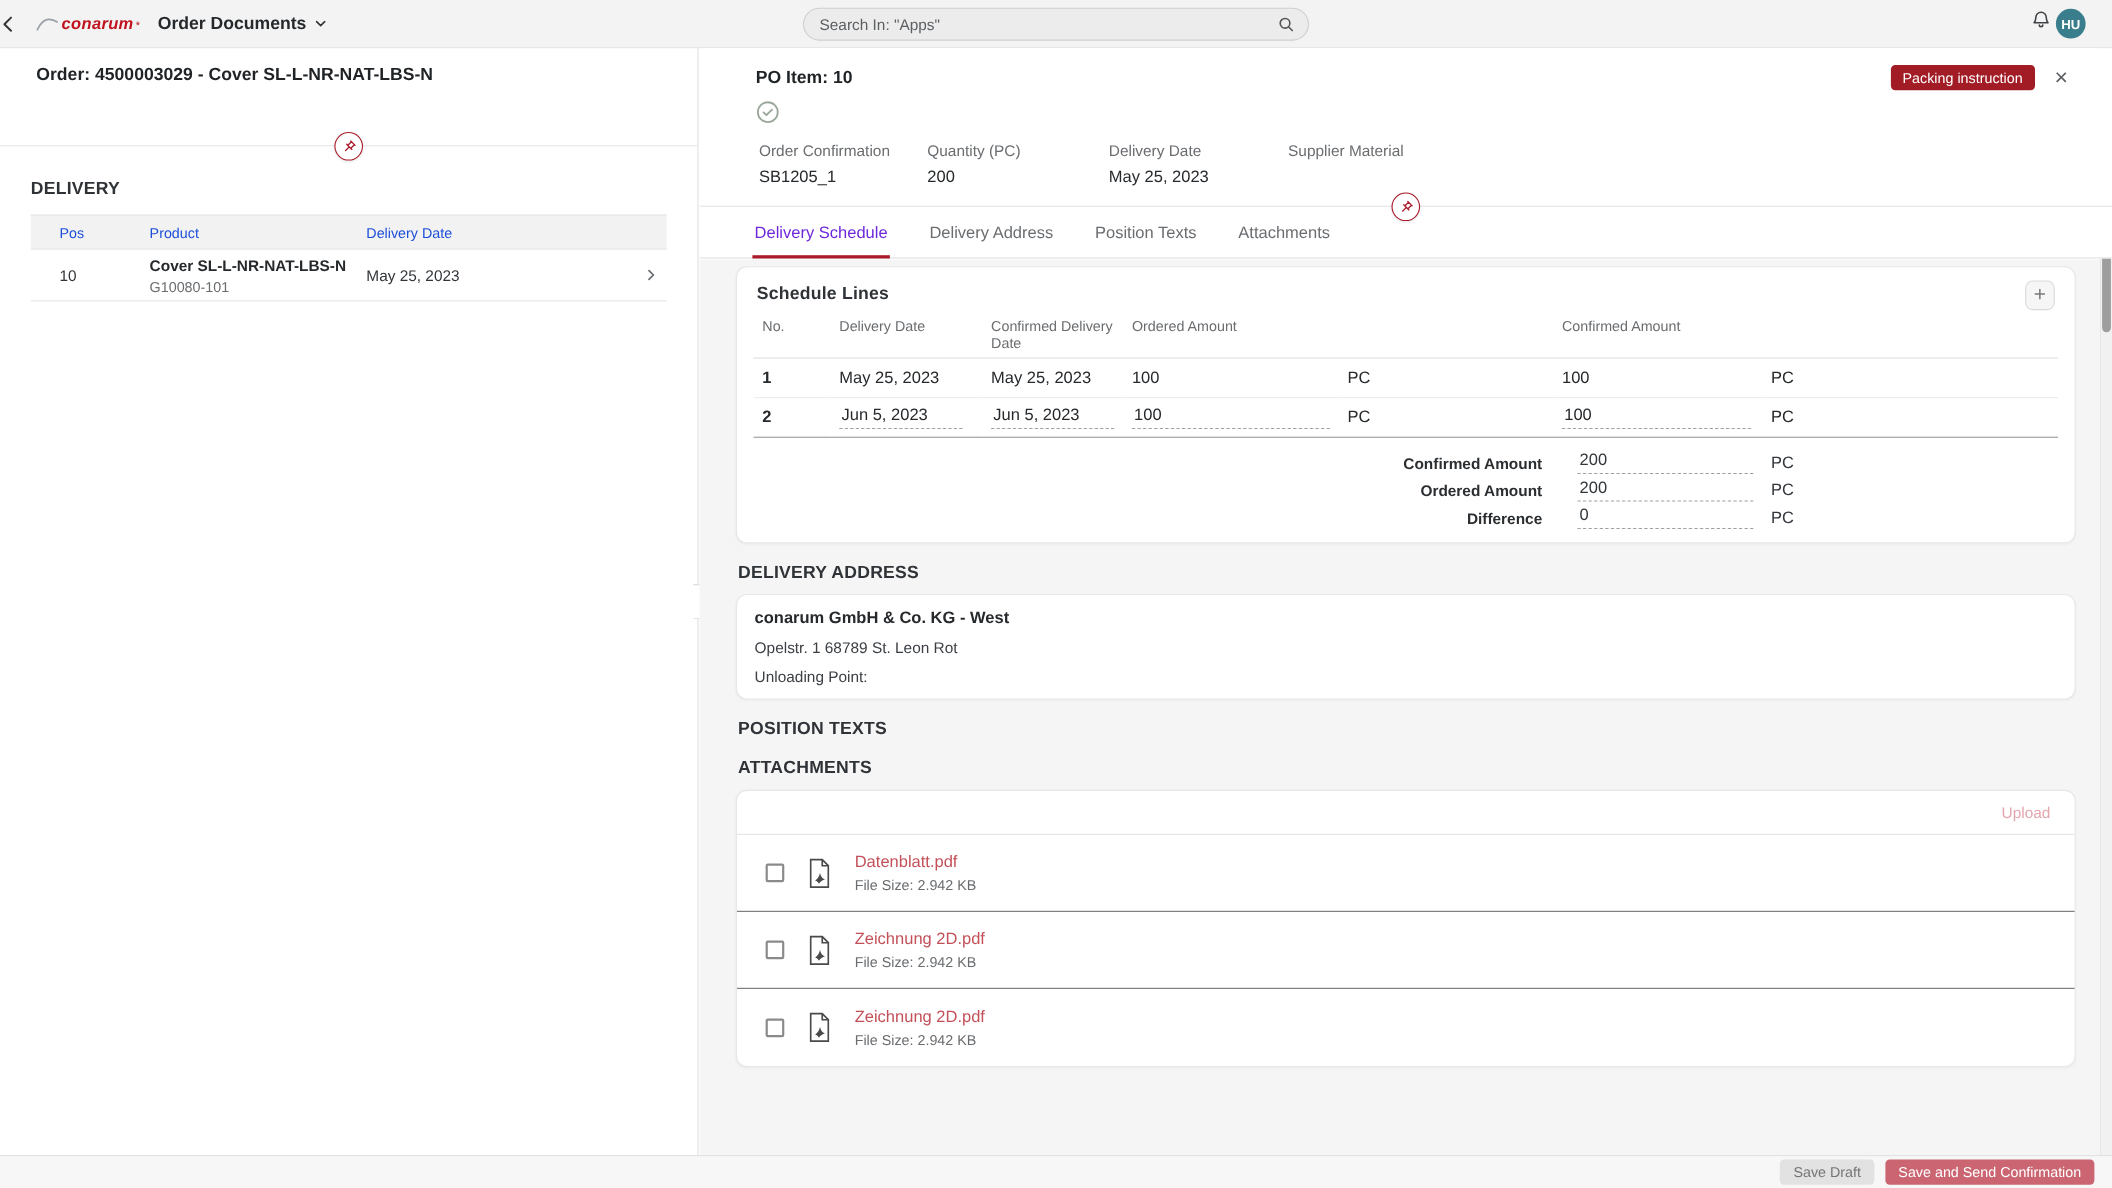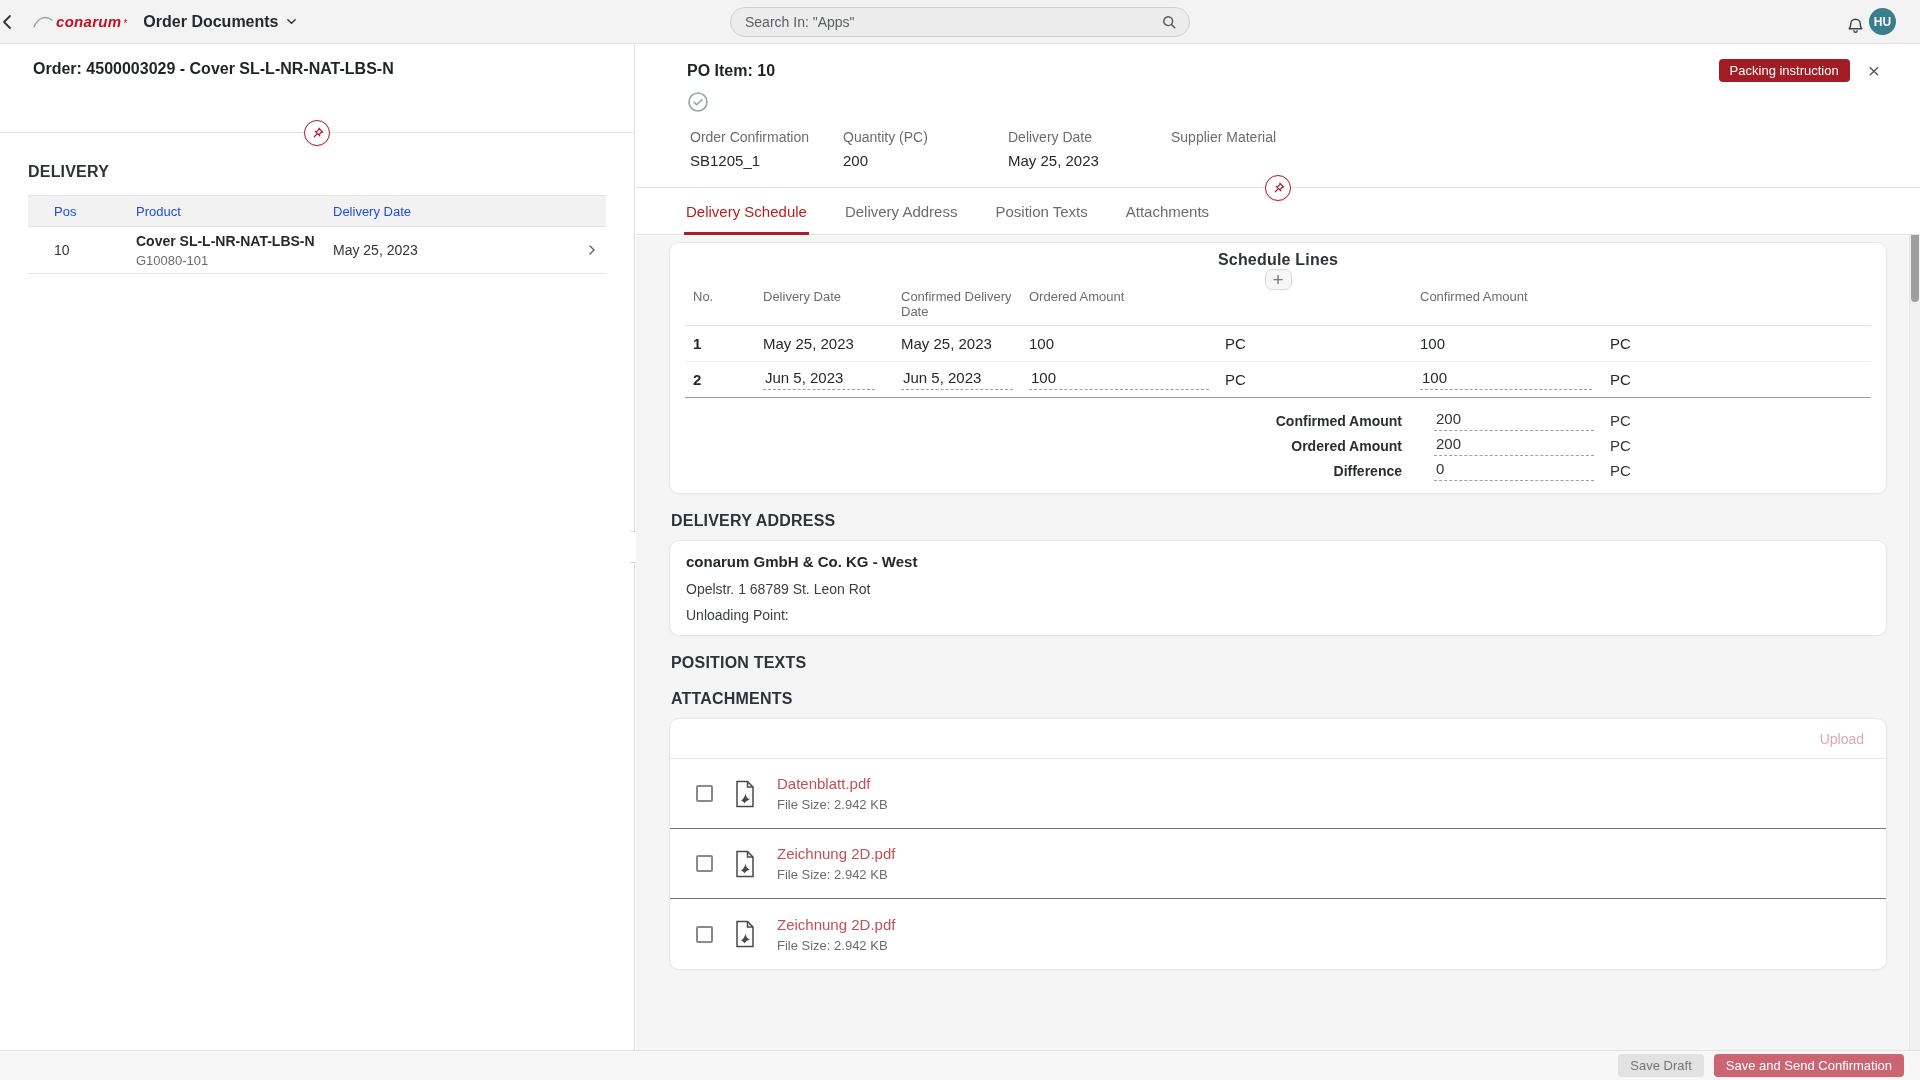--- a/index.html
+++ b/index.html
@@ -25,21 +25,21 @@
   .app-title-btn { background: none; border: none; display: flex; align-items: center; gap: 7px; }
   .app-title-btn .t { font-size: 16px; font-weight: bold; color: #26292c; }
 
   .searchbox {
     position: absolute; left: 50%; transform: translateX(-50%); top: 7px;
     width: 460px; height: 30px; background: #ececec; border: 1px solid #cfcfcf;
     border-radius: 15px; display: flex; align-items: center; padding: 0 12px 0 14px;
   }
   .search-ph { flex: 1; color: #5b5f62; font-size: 14px; }
 
-  .tb-right { margin-left: auto; display: flex; align-items: flex-end; gap: 4px; padding-right: 24px; }
+  .tb-right { margin-left: auto; display: flex; align-items: flex-start; gap: 4px; padding-right: 24px; }
   .icon-btn { background: none; border: none; display: flex; align-items: center; }
   .avatar {
     width: 27px; height: 27px; border-radius: 50%; background: #3a7d8c;
     color: #fff; font-size: 12px; font-weight: bold;
     display: flex; align-items: center; justify-content: center;
   }
 
   
   .left-panel {
     position: absolute; top: 44px; left: 0; width: 635px; bottom: 30px;
@@ -102,37 +102,37 @@
   .hd-line { position: absolute; top: 143px; left: 0; right: 0; border-top: 1px solid #e4e4e4; }
   .hd-line .pin-btn { position: absolute; left: 50%; top: -13px; transform: translateX(-50%); }
   .tabs {
     position: absolute; top: 144px; left: 0; right: 0; height: 47px;
     display: flex; padding-left: 48px; gap: 34px;
   }
   .tab {
     background: none; border: none; font-size: 15px; color: #6a6d70;
     display: flex; align-items: center; position: relative; padding: 0 2px;
   }
-  .tab.active { color: #b91c1c; }
+  .tab.active { color: #6d28d9; }
   .tab.active::after {
     content: ""; position: absolute; left: 0; right: 0; bottom: 0; height: 3px; background: #aa1c2c;
   }
 
   .detail-content {
     position: absolute; top: 192px; left: 0; right: 0; bottom: 0;
     background: #f5f5f5; padding: 6px 33px 0; overflow: hidden;
   }
   .card {
     background: #fff; border: 1px solid #e7e7e7; border-radius: 10px;
     box-shadow: 0 1px 2px rgba(0,0,0,.03);
   }
 
   
   .sched-card { padding: 8px 15px 10px; }
-  .sched-head { height: 34px; display: flex; align-items: center; justify-content: space-between; padding: 0 3px; flex-direction: column; }
+  .sched-head { height: 34px; display: flex; align-items: center; justify-content: space-between; padding: 0 3px; }
   .add-btn {
     width: 27px; height: 27px; border-radius: 7px; border: 1px solid #dadada;
     background: #f6f6f6; color: #7a7a7a; font-size: 19px; line-height: 1;
   }
   .sg-row { display: grid; grid-template-columns: 70px 138px 128px 196px 195px 190px 1fr; }
   .sg-headrow > div {
     font-size: 13px; color: #6a6d70; line-height: 15px;
     padding: 4px 8px 6px; border-bottom: 1px solid #e0e0e0;
   }
   .sg-data > div {

